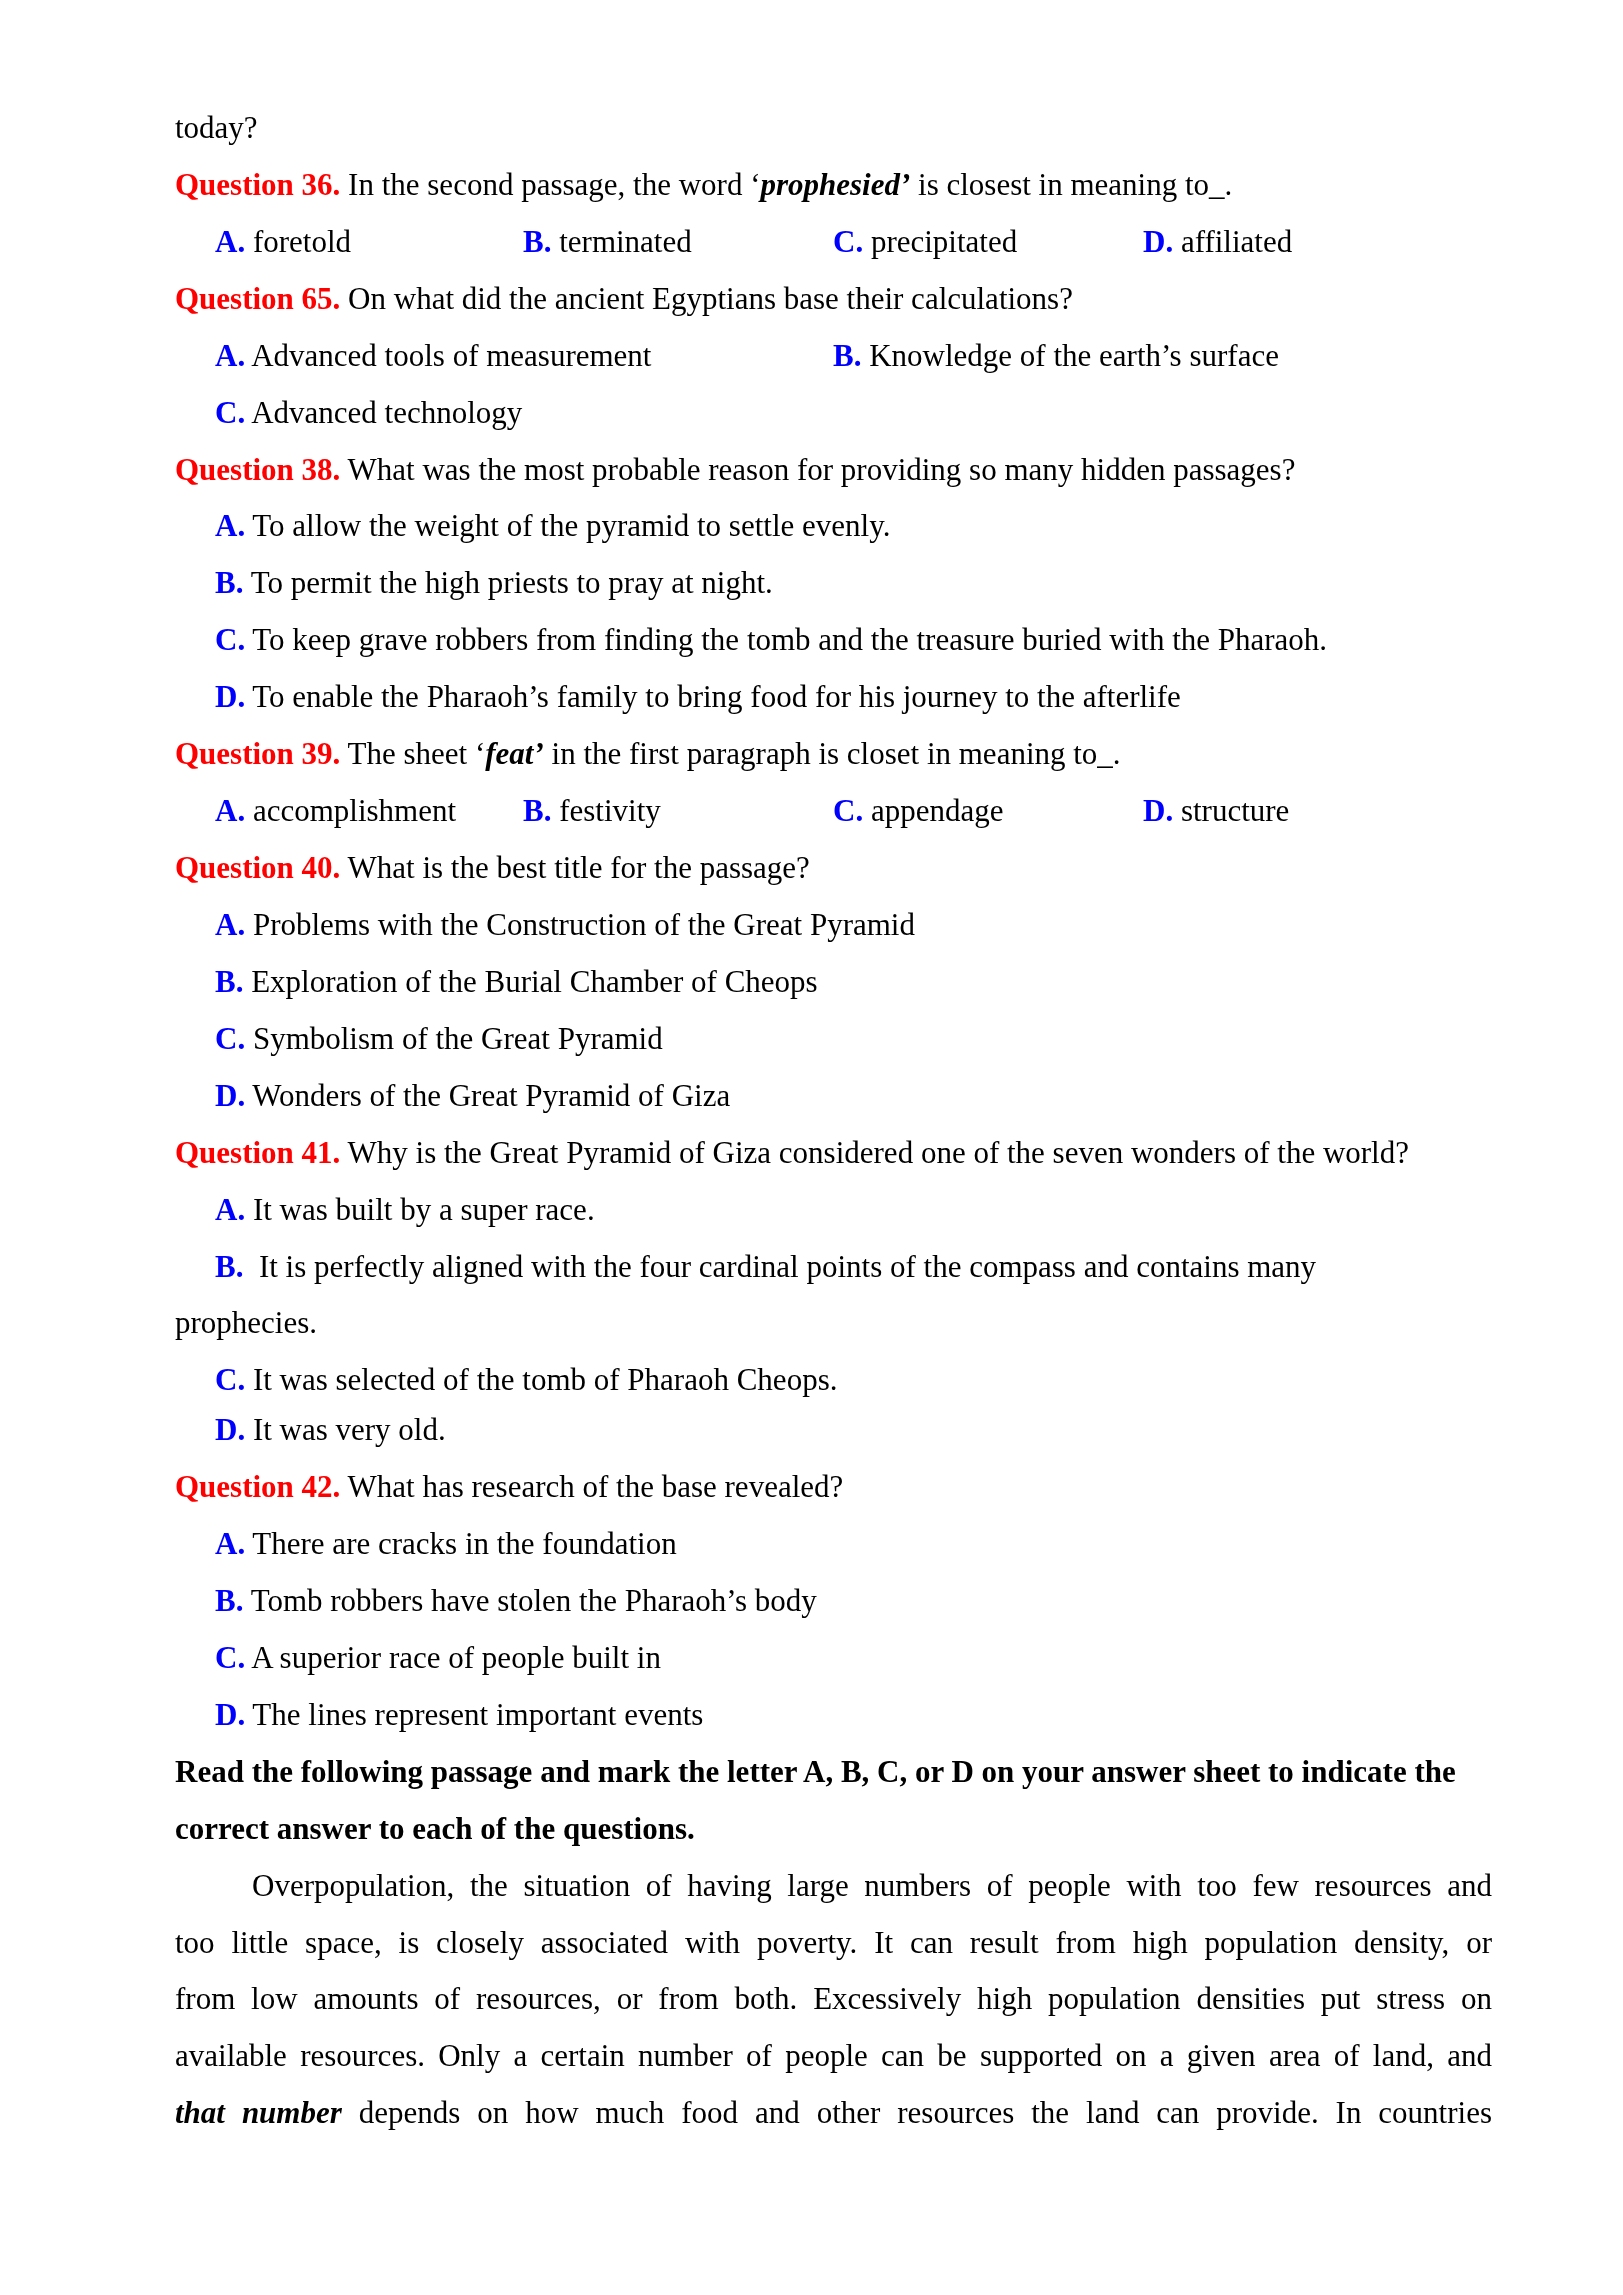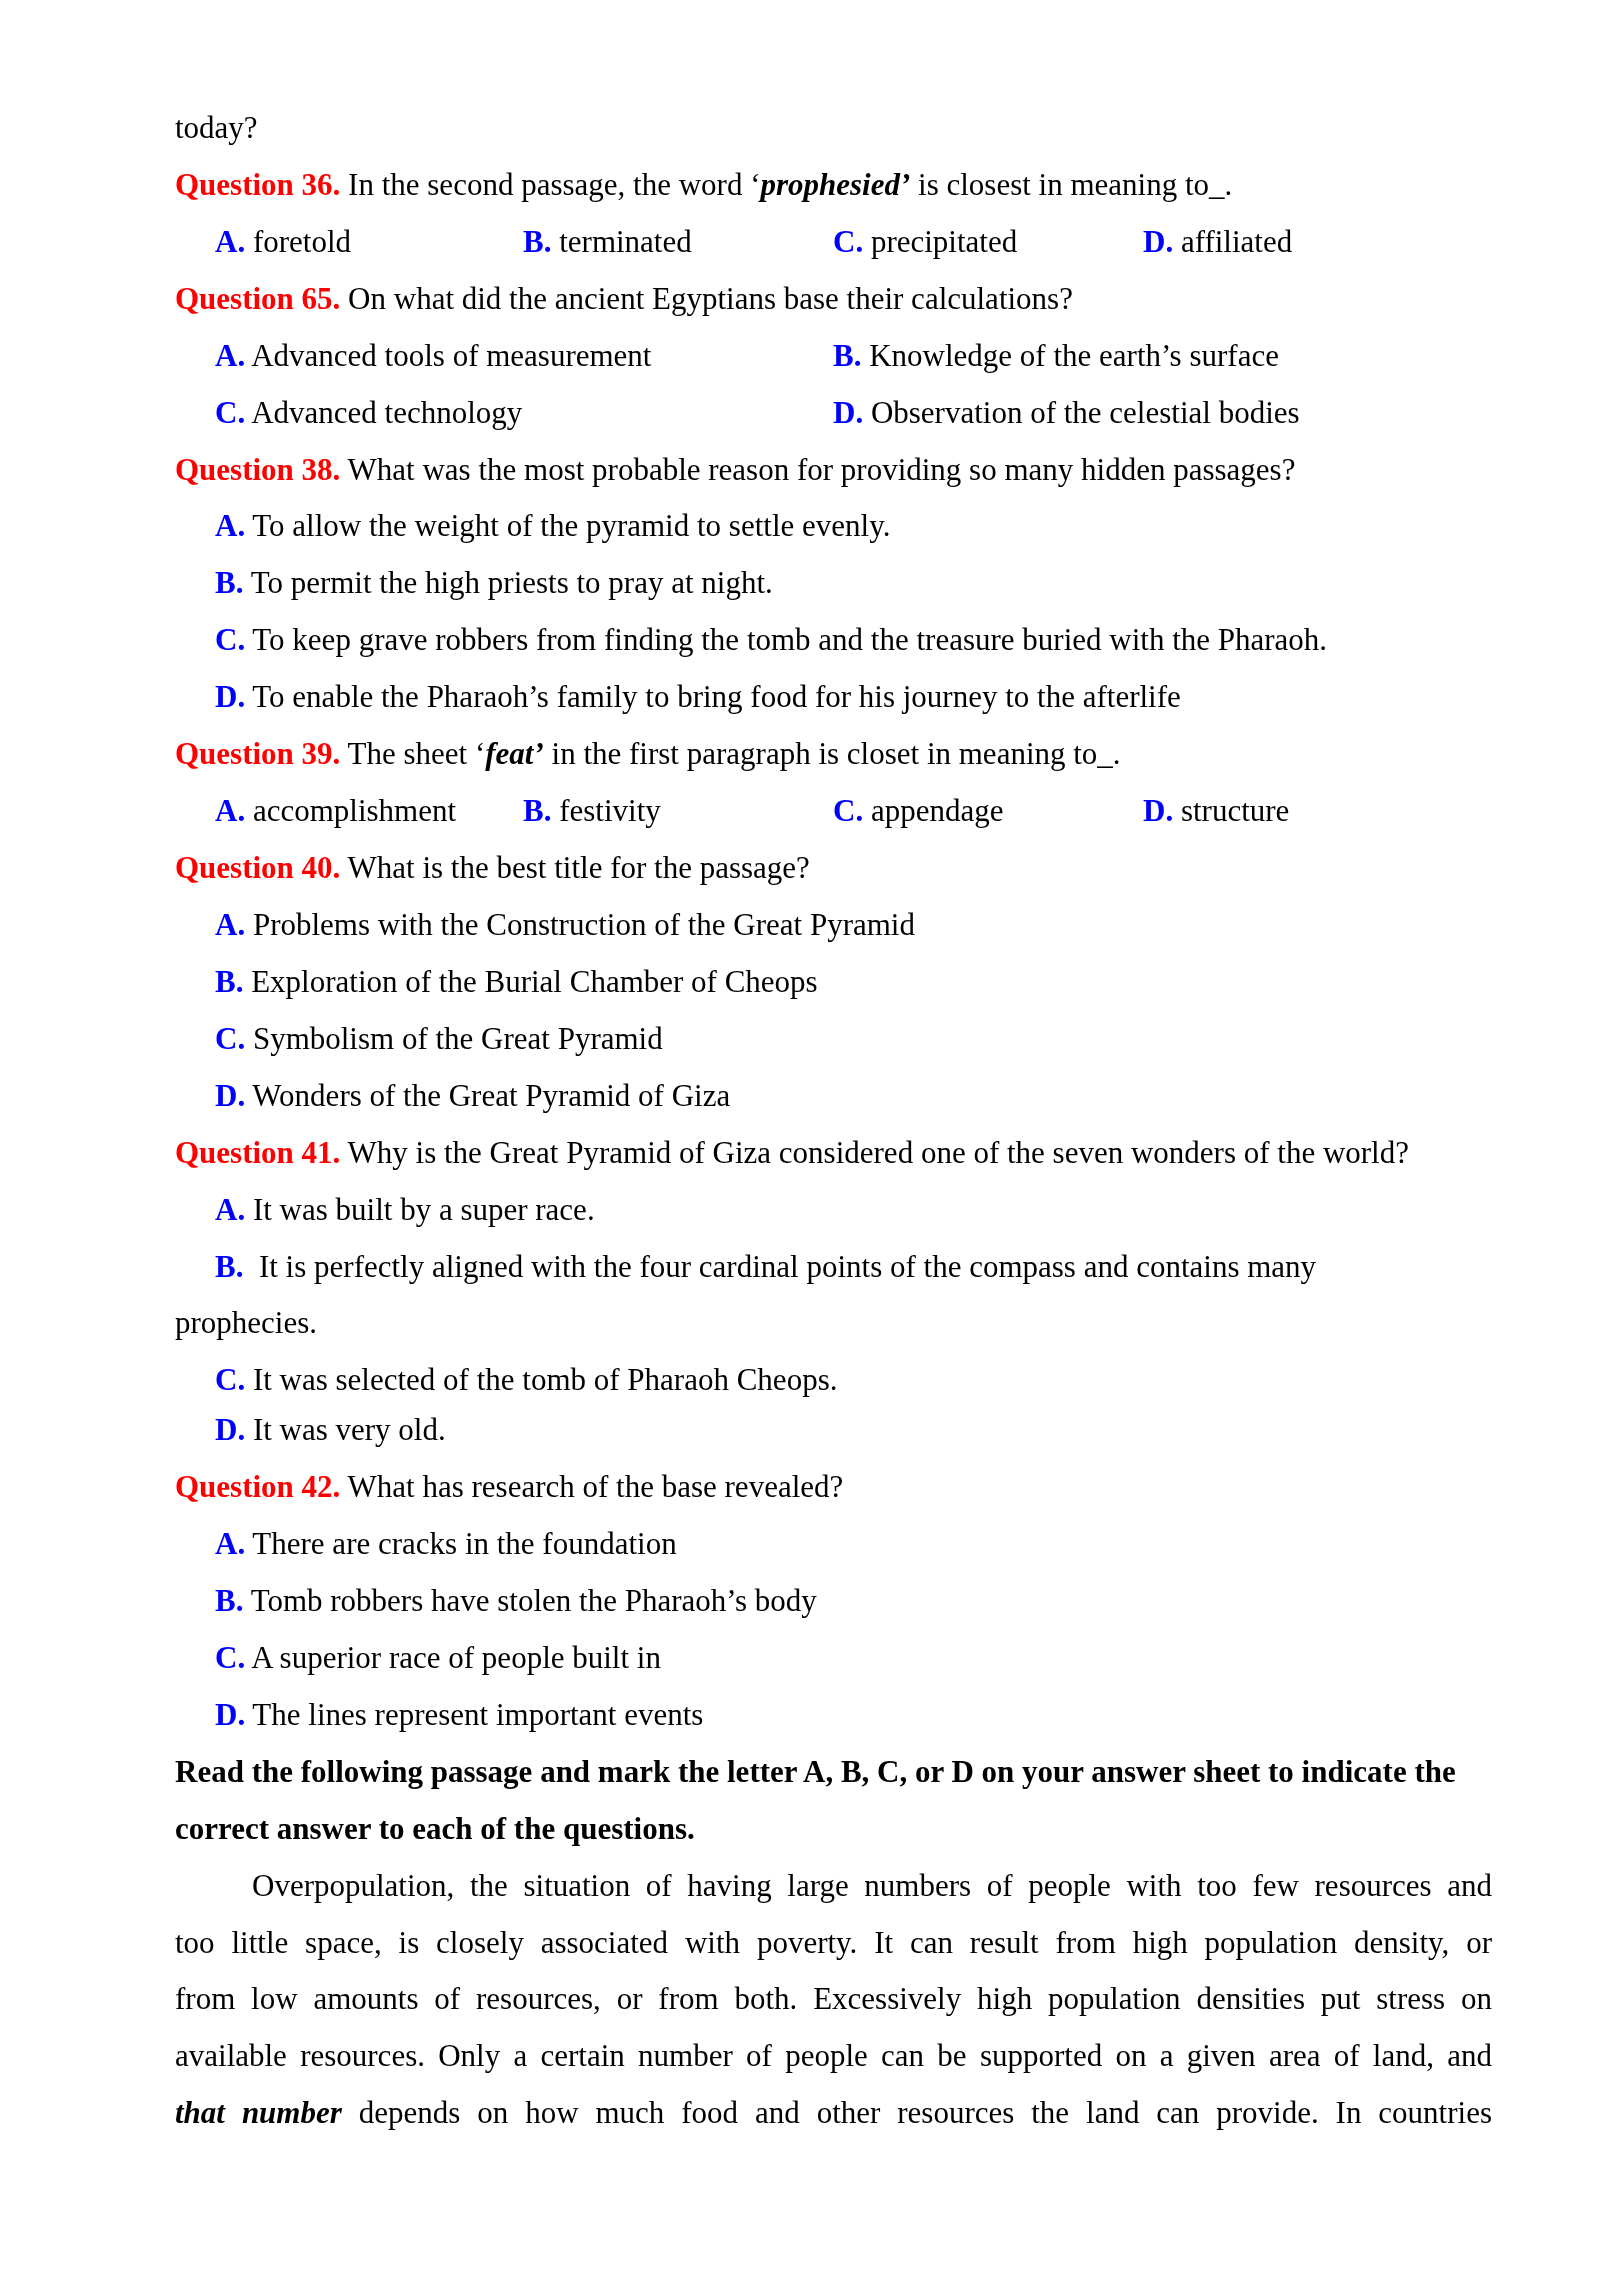--- a/index.html
+++ b/index.html
@@ -34,21 +34,20 @@
 <div class="line" style="top:279px; left:175px;">
   <span class="q-label">Question 65.</span>
   <span>On what did the ancient Egyptians base their calculations?</span>
 </div>
 <div class="line" style="top:336px; width:1623px;">
   <span class="opt" style="left:215px;"><span class="opt-letter">A.</span> <span>Advanced tools of measurement</span></span>
   <span class="opt" style="left:833px;"><span class="opt-letter">B.</span> <span>Knowledge of the earth’s surface</span></span>
 </div>
 <div class="line" style="top:393px; width:1623px;">
   <span class="opt" style="left:215px;"><span class="opt-letter">C.</span> <span>Advanced technology</span></span>
-  <span class="opt" style="left:833px;"><span class="opt-letter">D.</span> <span>Observation of the celestial bodies</span></span>
 </div>
 
 <div class="line" style="top:450px; left:175px;">
   <span class="q-label">Question 38.</span>
   <span>What was the most probable reason for providing so many hidden passages?</span>
 </div>
 <div class="line" style="top:506px; left:215px;"><span class="opt-letter">A.</span> <span>To allow the weight of the pyramid to settle evenly.</span></div>
 <div class="line" style="top:563px; left:215px;"><span class="opt-letter">B.</span> <span>To permit the high priests to pray at night.</span></div>
 <div class="line" style="top:620px; left:215px;"><span class="opt-letter">C.</span> <span>To keep grave robbers from finding the tomb and the treasure buried with the Pharaoh.</span></div>
 <div class="line" style="top:677px; left:215px;"><span class="opt-letter">D.</span> <span>To enable the Pharaoh’s family to bring food for his journey to the afterlife</span></div>

